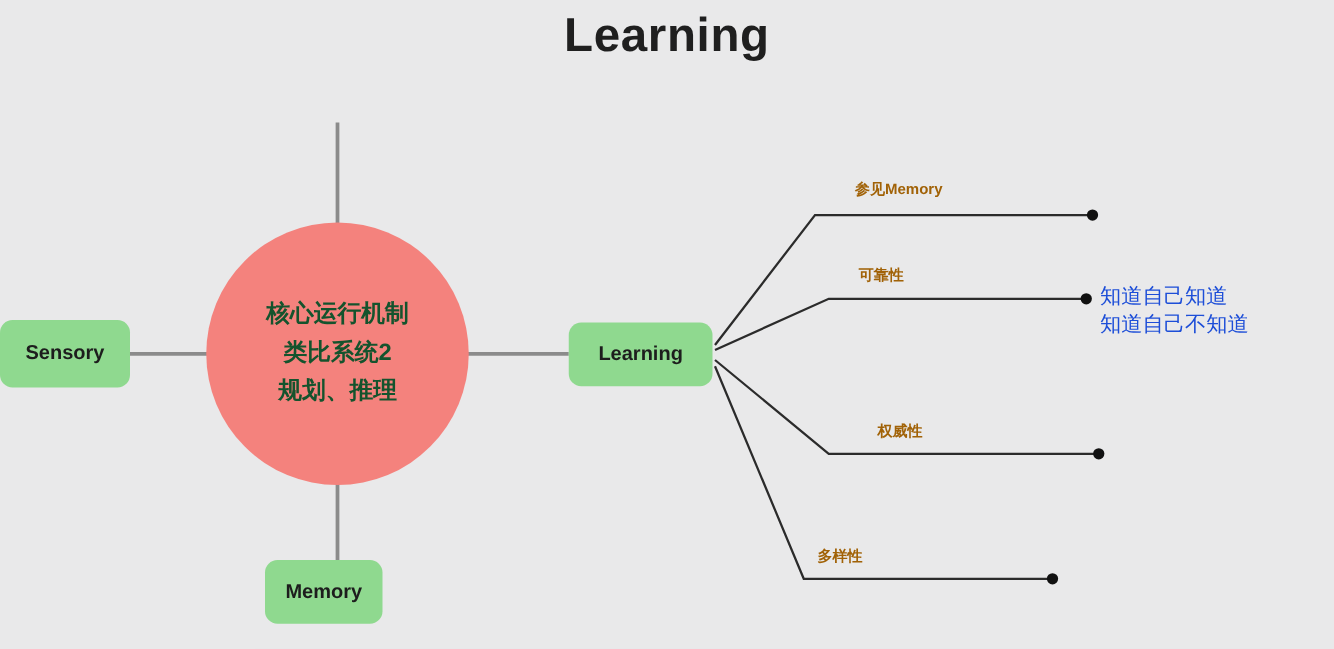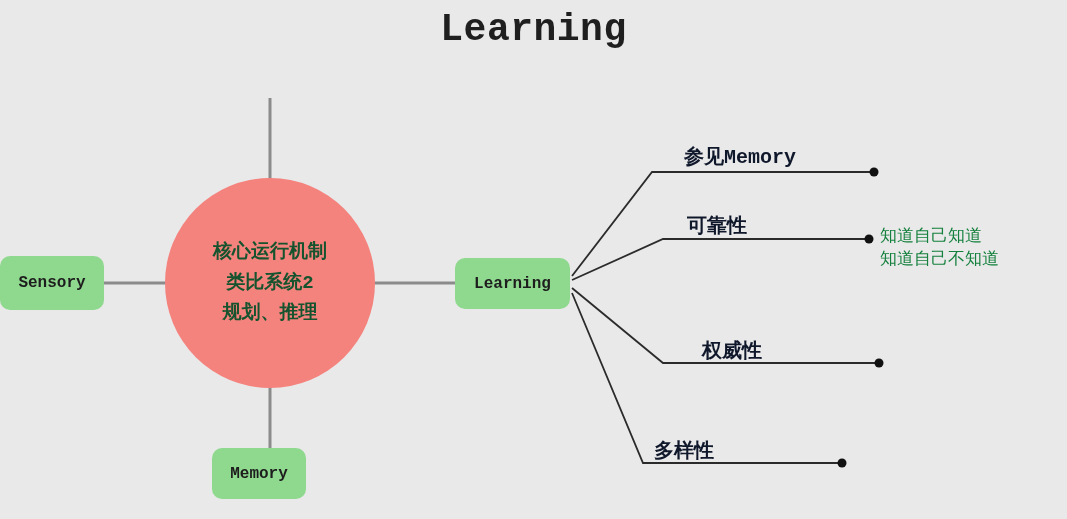--- a/index.html
+++ b/index.html
@@ -2,21 +2,21 @@
 <html><head>
 <meta charset="utf-8">
 <style>
   * { margin: 0; padding: 0; box-sizing: border-box; }
   html, body { background: #e9e9ea; }
   .canvas {
     position: relative;
     width: 1067px;
     height: 519px;
     background: #e9e9ea;
-    font-family: Liberation Mono, monospace;
+    font-family: Liberation Sans, sans-serif;
     overflow: hidden;
     padding-left: 48px;
   }
   .title {
     position: absolute;
     left: 0; top: 8px;
     width: 1067px;
     text-align: center;
     font-size: 38px;
     font-weight: 700;
@@ -56,34 +56,34 @@
     justify-content: center;
     text-align: center;
     color: #14532d;
     font-weight: 700;
     font-size: 19px;
     line-height: 1.6;
     white-space: pre-line;
   }
   .branch-label {
     position: absolute;
-    font-size: 20px;
+    font-size: 12px;
     font-weight: 700;
-    color: #0f172a;
+    color: #a16207;
     white-space: nowrap;
   }
   .branch-label-1 { left: 684px; top: 143px; }
   .branch-label-2 { left: 687px; top: 212px; }
   .branch-label-3 { left: 702px; top: 337px; }
   .branch-label-4 { left: 654px; top: 437px; text-align: center; }
   .branch-note {
     position: absolute;
     font-size: 17px;
     font-weight: 400;
-    color: #15803d;
+    color: #1d4ed8;
     line-height: 1.35;
     white-space: pre-line;
   }
   .branch-note-2 { left: 880px; top: 226px; }
   .branch-note-4 { left: 864px; top: 441px; width: 200px; }
 </style>
 </head>
 <body>
 
 <div class="canvas">

